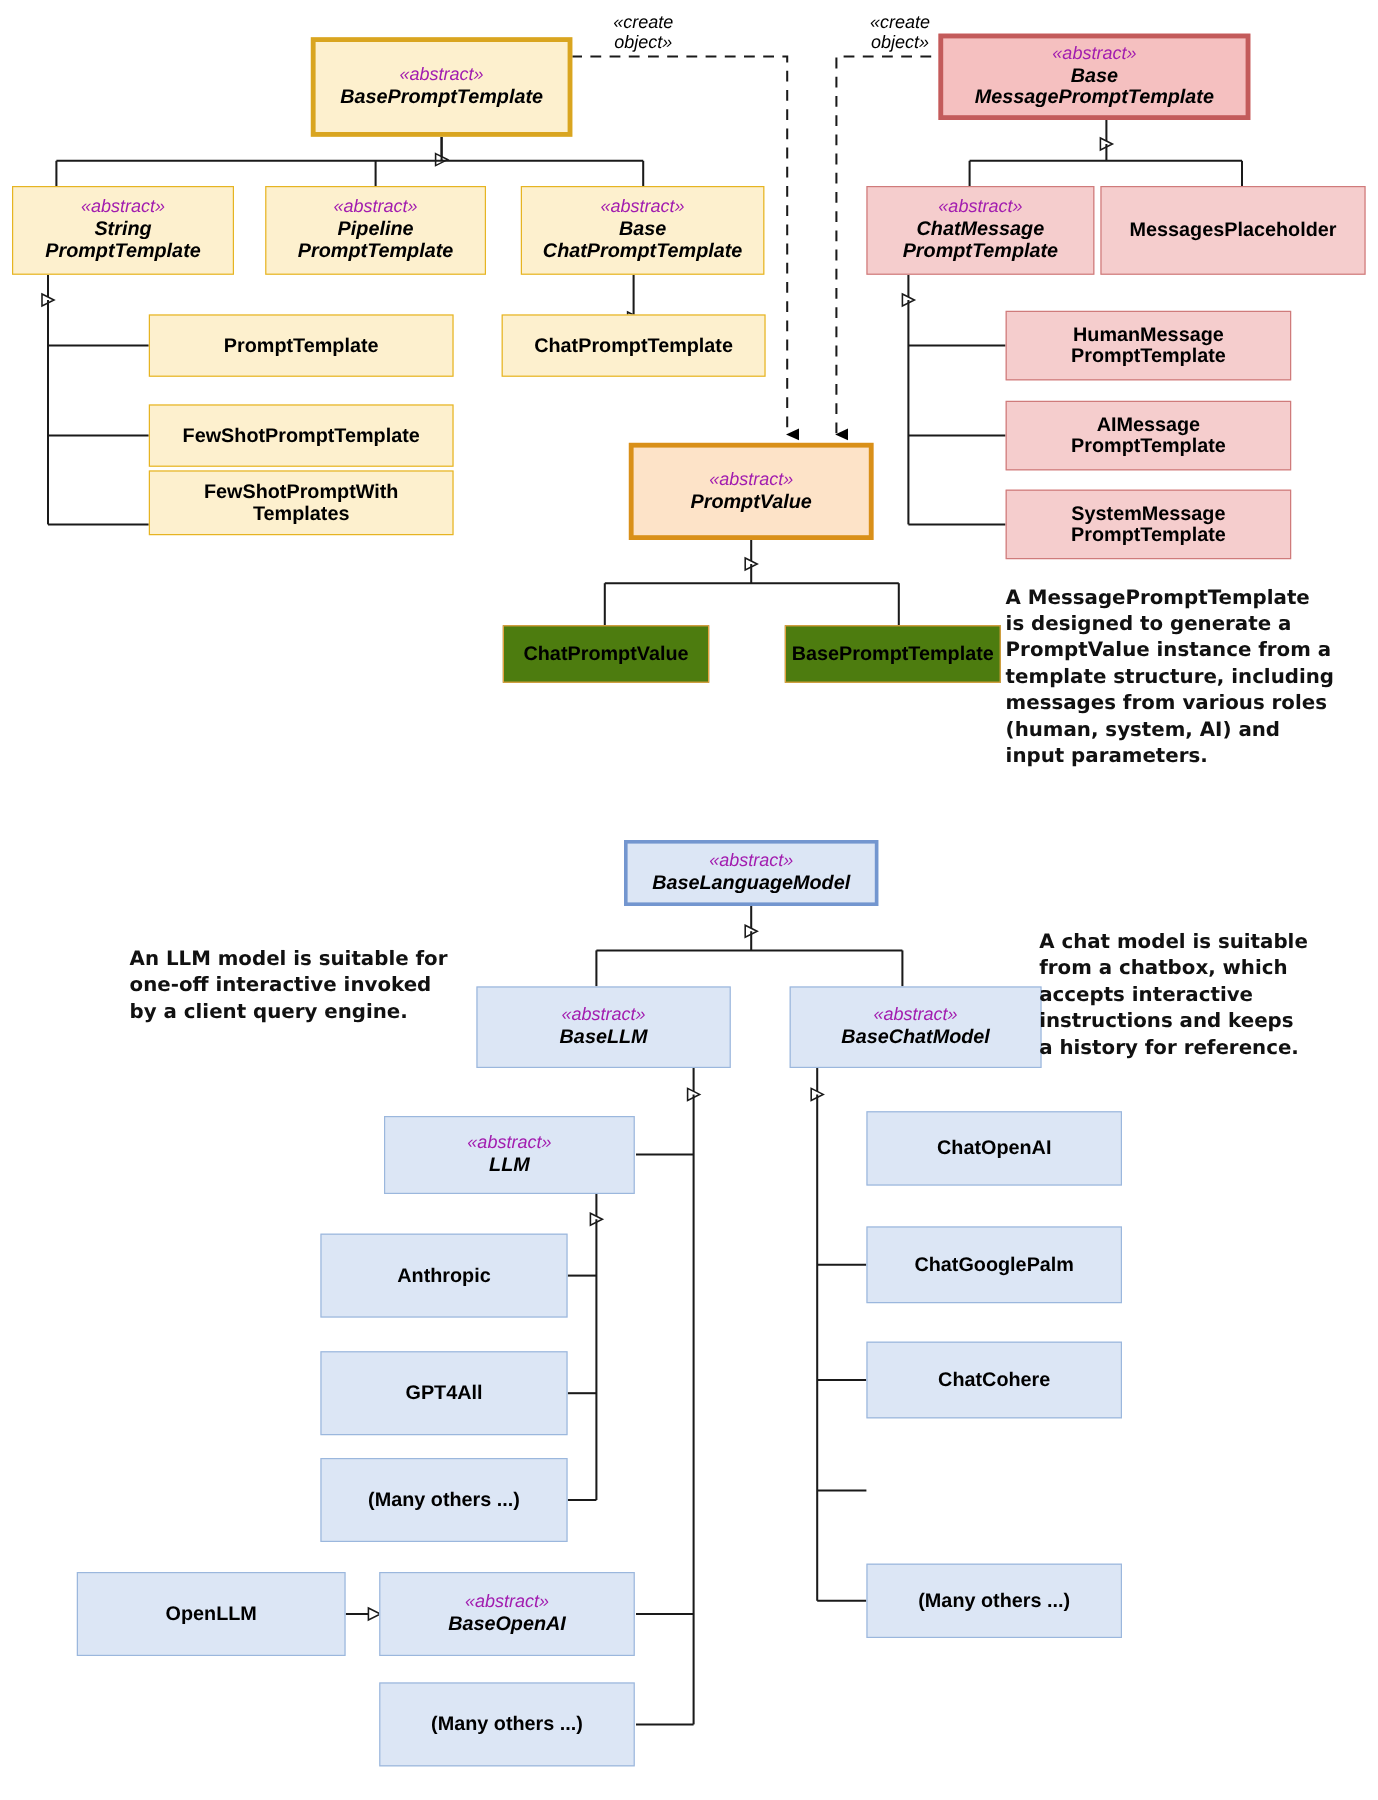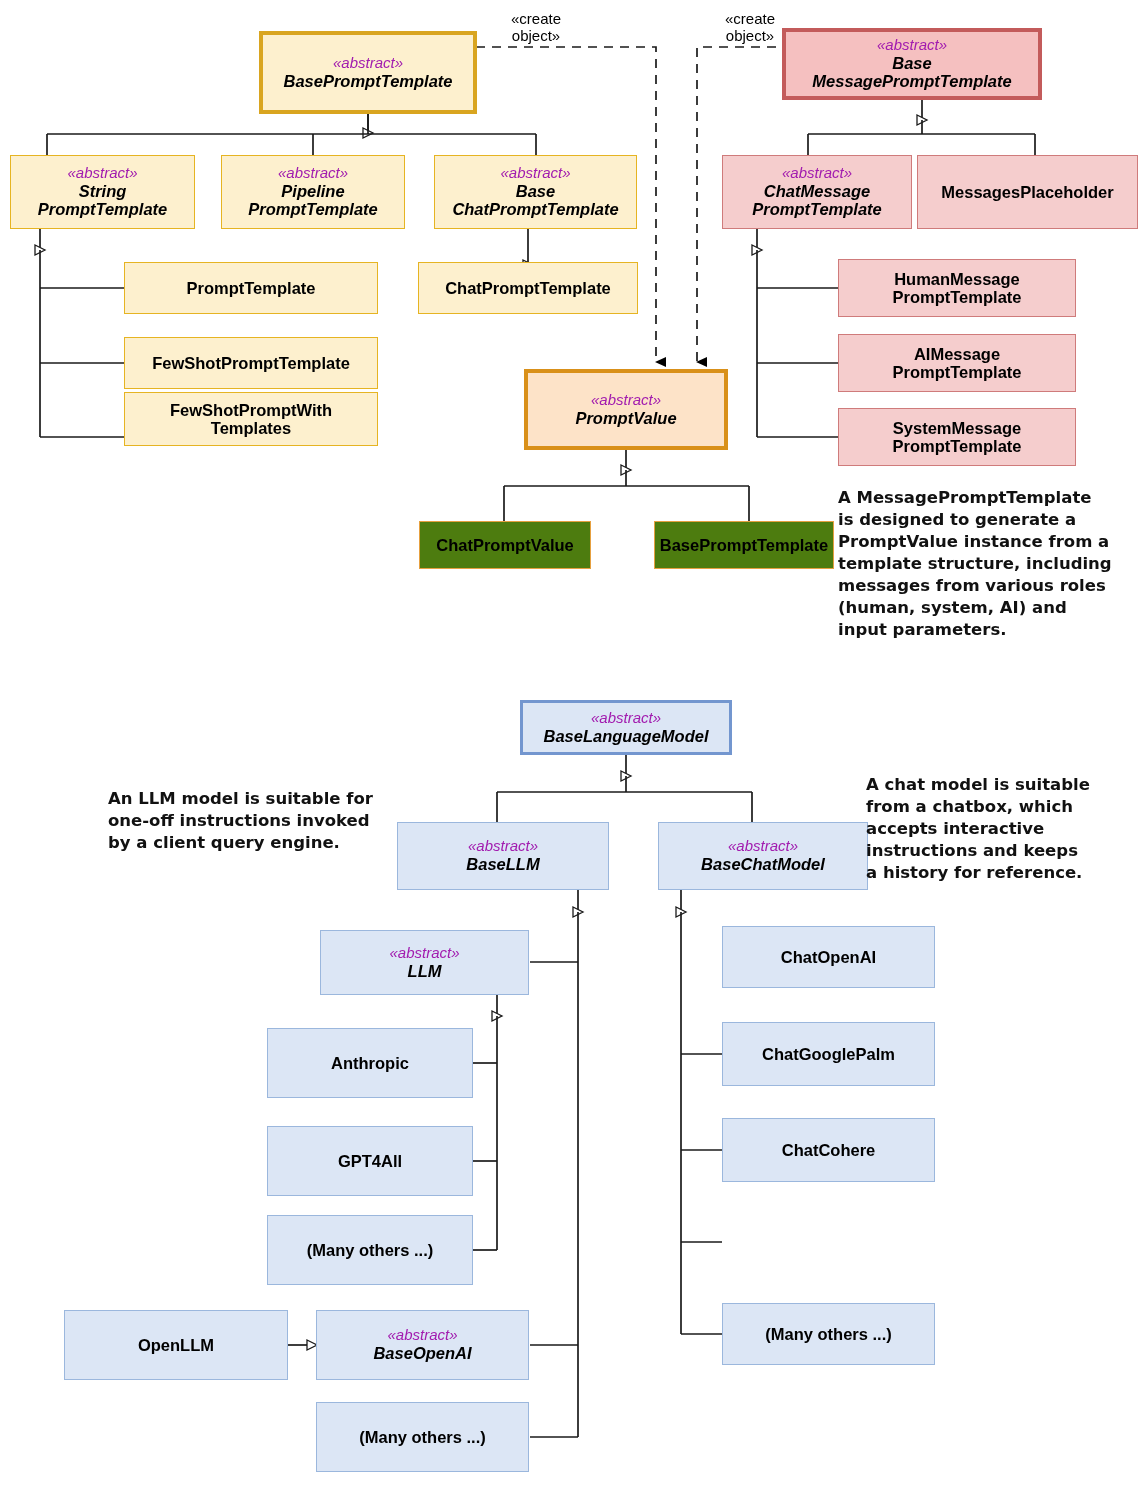--- a/index.html
+++ b/index.html
@@ -66,20 +66,21 @@
     font-family: "DejaVu Sans", sans-serif;
     font-weight: bold;
     font-size: 16.5px;
     line-height: 1.33;
     color: #111;
     white-space: pre-line;
     z-index: 6;
   }
   .edge-label {
     position: absolute;
+    font-style: italic;
     font-size: 15px;
     color: #000;
     line-height: 1.15;
     white-space: pre-line;
     text-align: center;
     z-index: 6;
   }
 </style>
 </head>
 <body>
@@ -324,21 +325,21 @@
   <div class="node b-light" style="left:722px; top:1118px; width:213px; height:64px;">
     <span class="nm">ChatCohere</span>
   </div>
 
 
   <div class="node b-light" style="left:722px; top:1303px; width:213px; height:62px;">
     <span class="nm">(Many others ...)</span>
   </div>
 
   <div class="caption" style="left:108px; top:788px; width:300px;">An LLM model is suitable for
-one-off instructions invoked
+one-off interactive invoked
 by a client query engine.</div>
 
   <div class="caption" style="left:866px; top:774px; width:250px;">A chat model is suitable
 from a chatbox, which
 accepts interactive
 instructions and keeps
 a history for reference.</div>
 
 </div>
 

